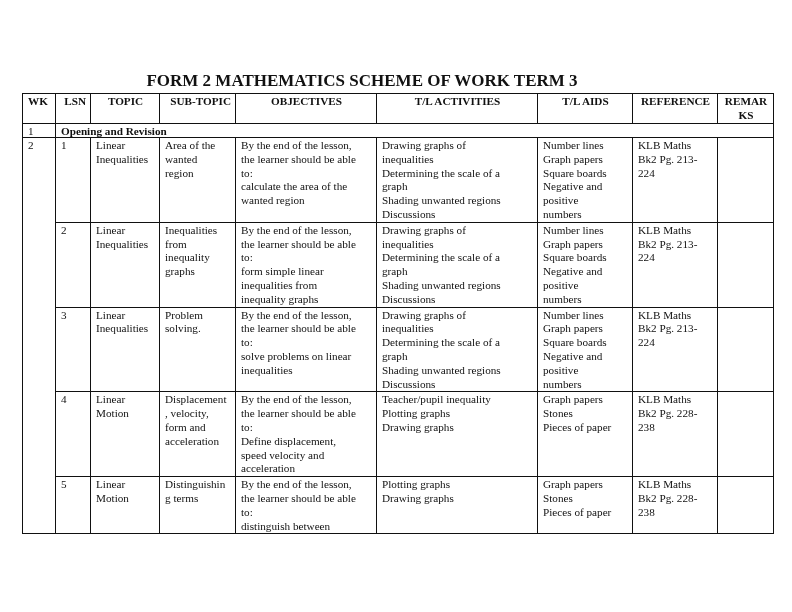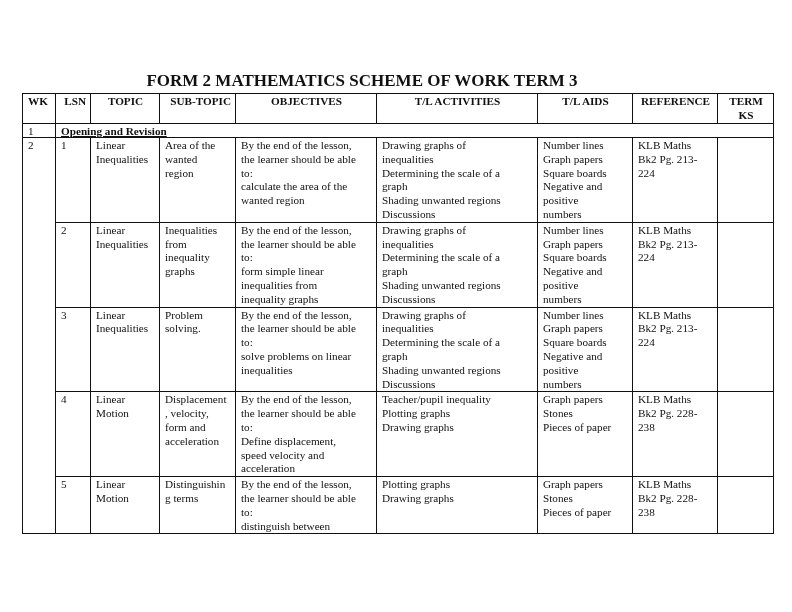--- a/index.html
+++ b/index.html
@@ -17,21 +17,21 @@
     font-size: 11.2px; line-height: 13.8px;
   }
   table.sow td, table.sow th {
     border: 1px solid #111; vertical-align: top; padding: 1px 4px 0 5px; overflow: hidden;
   }
   table.sow th { font-weight: bold; text-align: center; height: 28px; padding-top: 1px; }
   table.sow td.multi { white-space: pre-line; }
   tr.lesson td { height: 81px; }
   tr.lesson.last td { height: 53px; }
   tr.open td { height: 12px; line-height: 12px; }
-  .bold { font-weight: bold; text-decoration: underline; }
+  .bold { font-weight: bold; }
 </style>
 </head>
 <body>
 
 <div class="title">FORM 2 MATHEMATICS SCHEME OF WORK TERM 3</div>
 
 <table class="sow">
   <colgroup>
     <col style="width:33px">
       <col style="width:35px">
@@ -46,21 +46,21 @@
   <tbody>
       <tr>
     <th style="text-align:left">WK</th>
     <th style="text-align:right">LSN</th>
     <th>TOPIC</th>
     <th style="text-align:right">SUB-TOPIC</th>
     <th>OBJECTIVES</th>
     <th>T/L ACTIVITIES</th>
     <th>T/L AIDS</th>
     <th style="text-align:center">REFERENCE</th>
-    <th style="white-space:pre-line">TERM
+    <th style="white-space:pre-line">REMAR
 KS</th>
   </tr>
   <tr class="open">
     <td>1</td>
     <td class="bold" colspan="8">Opening and Revision</td>
   </tr>
 
   <tr class="lesson">
     <td rowspan="5">2</td>
     <td>1</td>

